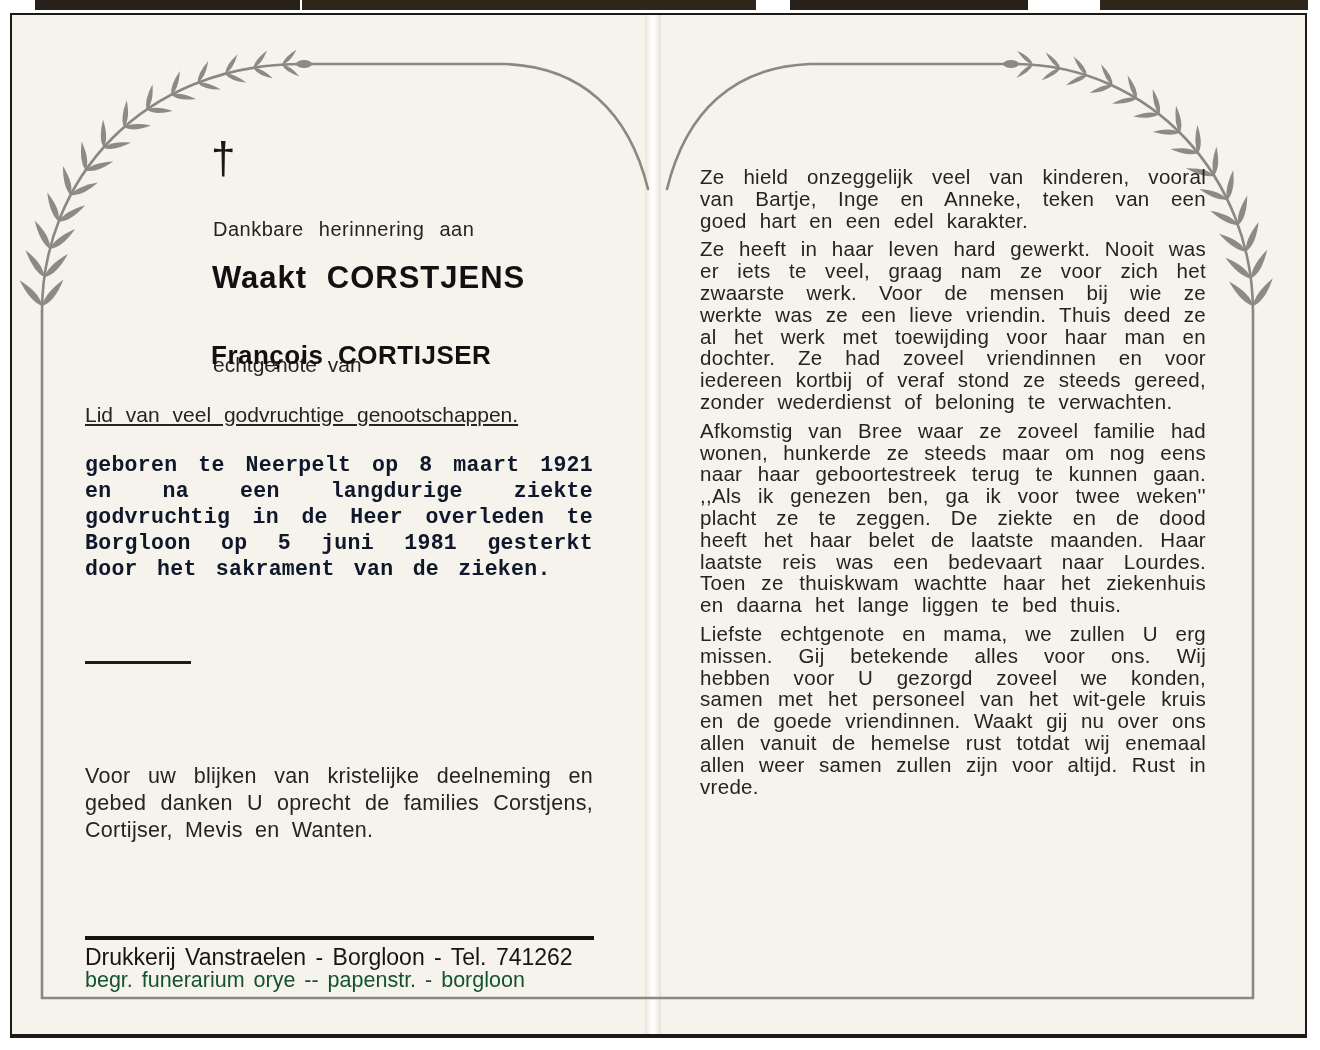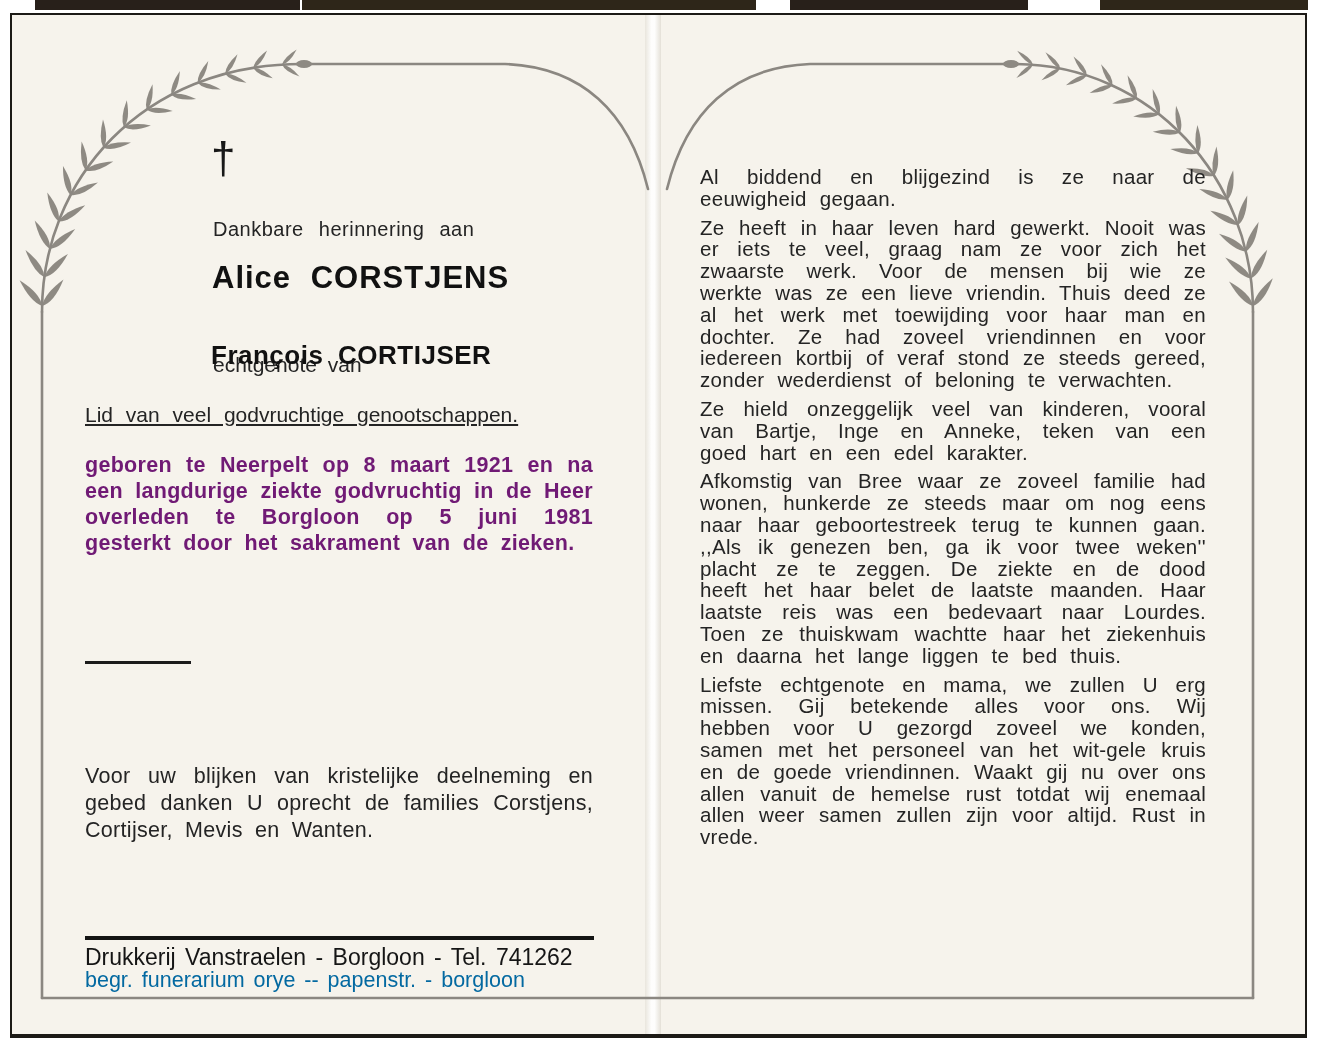--- a/index.html
+++ b/index.html
@@ -14,26 +14,26 @@
   svg.deco{position:absolute;left:0;top:0;width:1293px;height:1019px;pointer-events:none;}
   
   .abs{position:absolute;white-space:nowrap;}
   .cross{left:199px;top:118px;font-size:44px;color:#181818;}
   .intro{left:201px;top:203px;font-size:20px;word-spacing:9px;letter-spacing:.5px;color:#242424;}
   .name{left:200px;top:245px;font-size:31px;font-weight:bold;word-spacing:10px;letter-spacing:1px;color:#111;}
   .relation{left:201px;top:298px;font-size:21px;word-spacing:5px;color:#242424;margin-top:40px;}
   .spouse{left:199px;top:325px;font-size:26px;font-weight:bold;word-spacing:7px;letter-spacing:.5px;color:#111;}
   .membership{left:73px;top:388px;font-size:21px;word-spacing:7px;color:#242424;text-decoration:underline;}
   .block{position:absolute;width:508px;text-align:justify;}
-  .life{left:73px;top:437px;font-size:21.5px;font-weight:bold;line-height:26px;word-spacing:6px;letter-spacing:.3px;color:#701a75;}
+  .life{left:73px;top:437px;font-size:21.5px;font-weight:bold;line-height:26px;word-spacing:6px;letter-spacing:.3px;color:#0f172a;font-family:Liberation Mono, monospace;}
   .divider{position:absolute;left:73px;top:646px;width:106px;height:3px;background:#1b1b1b;}
   .thanks{left:73px;top:748px;font-size:21.5px;line-height:27px;word-spacing:6px;letter-spacing:.3px;color:#242424;}
   .printer-rule{position:absolute;left:73px;top:921px;width:509px;height:4px;background:#141414;}
   .printer1{left:73px;top:929px;font-size:23px;font-weight:normal;word-spacing:3px;color:#151515;}
-  .printer2{left:73px;top:953px;font-size:21.5px;word-spacing:3px;color:#0369a1;}
+  .printer2{left:73px;top:953px;font-size:21.5px;word-spacing:3px;color:#14532d;}
   
   .right-text{position:absolute;left:688px;top:151px;width:506px;}
   .right-text p{margin:0 0 7px 0;font-size:20.5px;line-height:21.8px;text-align:justify;
                 word-spacing:7px;letter-spacing:.3px;color:#242424;}
   .right-text p:last-child{margin-bottom:1px;}
   
   .watermark{position:absolute;left:1101px;top:975px;width:210px;height:75px;}
   .crest{position:absolute;left:0;top:2px;width:42px;height:62px;}
   .wm-text{position:absolute;left:44px;top:26px;font-size:27px;font-weight:bold;letter-spacing:.5px;
            color:#e6007e;
@@ -127,35 +127,34 @@
         <path d="M290 49 L493 49 C570 52 617 97 636 174"></path>
         <path d="M1001 49 L798 49 C721 52 674 97 655 174"></path>
       </g>
       <ellipse cx="292" cy="49" rx="8" ry="4" fill="#8e8a83"></ellipse>
       <ellipse cx="999" cy="49" rx="8" ry="4" fill="#8e8a83"></ellipse>
     </svg>
 
     <div>
       <div class="abs cross">†</div>
       <div class="abs intro">Dankbare herinnering aan</div>
-      <div class="abs name">Alice CORSTJENS</div>
+      <div class="abs name">Waakt CORSTJENS</div>
       <div class="abs relation">echtgenote van</div>
       <div class="abs spouse">François CORTIJSER</div>
       <div class="abs membership">Lid van veel godvruchtige genootschappen.</div>
       <div class="block life">geboren te Neerpelt op 8 maart 1921 en na een langdurige ziekte godvruchtig in de Heer overleden te Borgloon op 5 juni 1981 gesterkt door het sakrament van de zieken.</div>
       <div class="divider"></div>
       <div class="block thanks">Voor uw blijken van kristelijke deelneming en gebed danken U oprecht de families Corstjens, Cortijser, Mevis en Wanten.</div>
       <div class="printer-rule"></div>
       <div class="abs printer1">Drukkerij Vanstraelen - Borgloon - Tel. 741262</div>
       <div class="abs printer2">begr. funerarium orye -- papenstr. - borgloon</div>
     </div>
 
     <div class="right-text">
-      <p>Al biddend en blijgezind is ze naar de eeuwigheid gegaan.</p>
+      <p>Ze hield onzeggelijk veel van kinderen, vooral van Bartje, Inge en Anneke, teken van een goed hart en een edel karakter.</p>
       <p>Ze heeft in haar leven hard gewerkt. Nooit was er iets te veel, graag nam ze voor zich het zwaarste werk. Voor de mensen bij wie ze werkte was ze een lieve vriendin. Thuis deed ze al het werk met toewijding voor haar man en dochter. Ze had zoveel vriendinnen en voor iedereen kortbij of veraf stond ze steeds gereed, zonder wederdienst of beloning te verwachten.</p>
-      <p>Ze hield onzeggelijk veel van kinderen, vooral van Bartje, Inge en Anneke, teken van een goed hart en een edel karakter.</p>
       <p>Afkomstig van Bree waar ze zoveel familie had wonen, hunkerde ze steeds maar om nog eens naar haar geboortestreek terug te kunnen gaan. ,,Als ik genezen ben, ga ik voor twee weken'' placht ze te zeggen. De ziekte en de dood heeft het haar belet de laatste maanden. Haar laatste reis was een bedevaart naar Lourdes. Toen ze thuiskwam wachtte haar het ziekenhuis en daarna het lange liggen te bed thuis.</p>
       <p>Liefste echtgenote en mama, we zullen U erg missen. Gij betekende alles voor ons. Wij hebben voor U gezorgd zoveel we konden, samen met het personeel van het wit-gele kruis en de goede vriendinnen. Waakt gij nu over ons allen vanuit de hemelse rust totdat wij enemaal allen weer samen zullen zijn voor altijd. Rust in vrede.</p>
     </div>
   </div>
 
 
 </div>
 
 </body></html>

